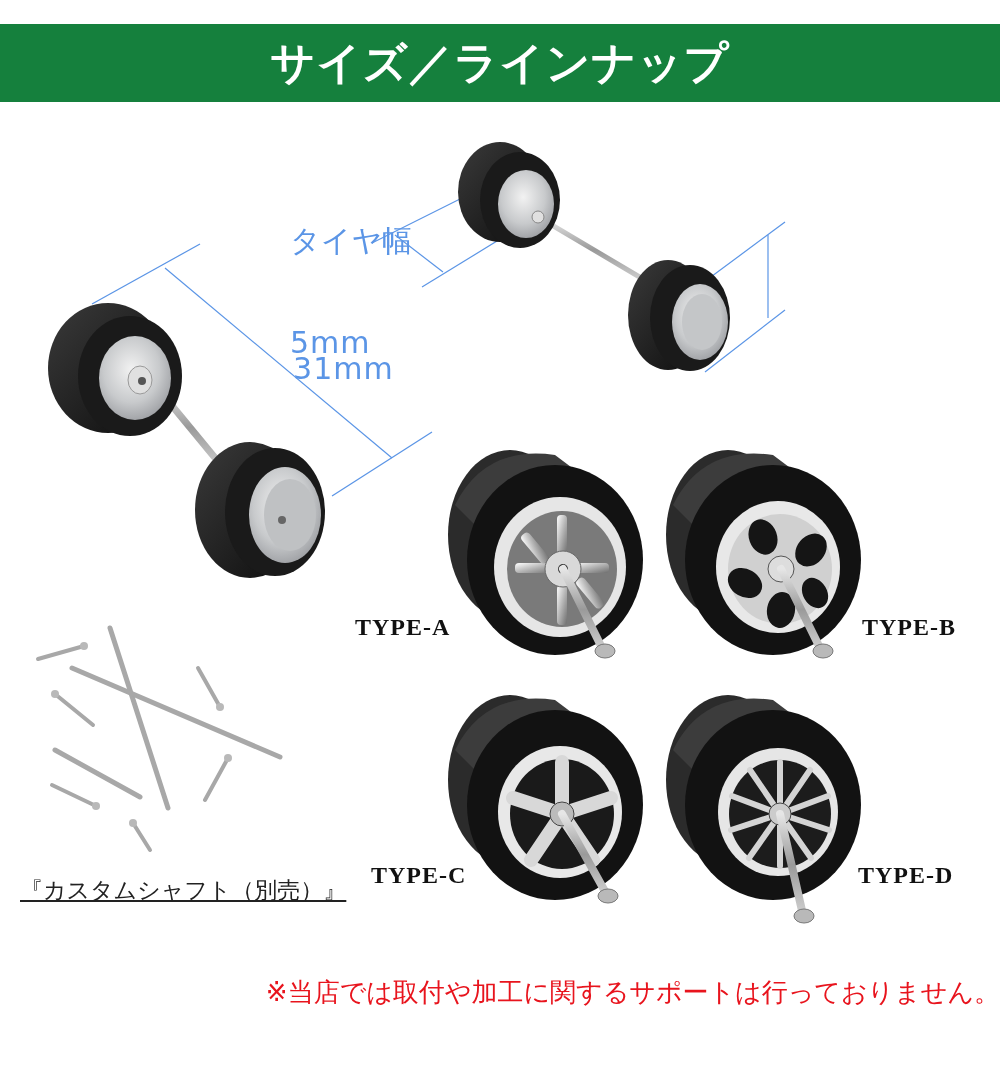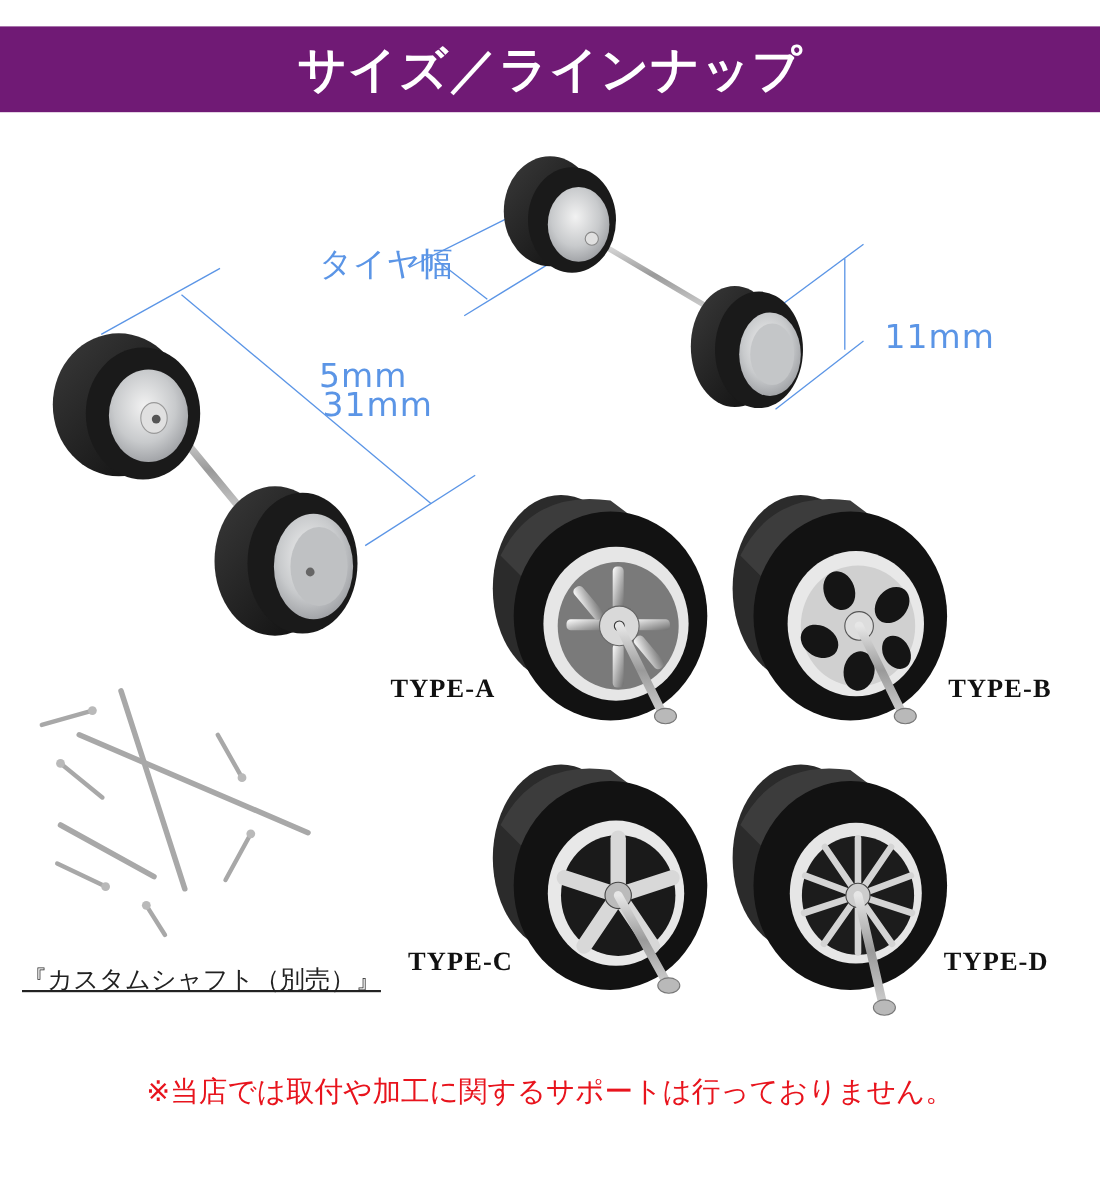--- a/index.html
+++ b/index.html
@@ -1,30 +1,30 @@
 <!DOCTYPE html>
 <html><head>
 <meta charset="utf-8">
 <style>
   html, body { margin: 0; padding: 0; background: #ffffff; }
   body { width: 1000px; height: 1085px; position: relative; overflow: hidden;
          font-family: "DejaVu Sans", "Liberation Sans", sans-serif; }
   .header { position: absolute; left: 0; top: 24px; width: 1000px; height: 78px;
-            background: #701a75; display: flex; align-items: center; justify-content: center; }
+            background: #15803d; display: flex; align-items: center; justify-content: center; }
   .header-title { color: #ffffff; font-size: 44px; font-weight: bold; letter-spacing: 1px;
                   font-family: "DejaVu Sans", sans-serif; }
   .art { position: absolute; left: 0; top: 0; width: 1000px; height: 1085px; }
   .dim-label { position: absolute; color: #5b95e6; font-size: 30px; line-height: 34px;
                font-family: "DejaVu Sans", sans-serif; white-space: pre; }
   .dim-label .num { letter-spacing: 1px; }
   .type-label { position: absolute; font-family: Liberation Serif, serif; font-weight: bold;
                 font-size: 24px; color: #111; letter-spacing: 1px; }
   .shaft-caption { position: absolute; left: 20px; top: 875px; font-size: 23px; color: #222;
                    font-family: "DejaVu Sans", sans-serif; text-decoration: underline; }
-  .notice { position: absolute; left: 0; width: 1000px; top: 975px; text-align: center;
+  .notice { position: absolute; left: 0; width: 1000px; top: 975px; text-align: right;
             color: #e8141d; font-size: 26px; font-family: "DejaVu Sans", sans-serif; }
 </style>
 </head>
 <body>
 
 <div class="header">
   <span class="header-title">サイズ／ラインナップ</span>
 </div>
 
 <svg class="art" viewBox="0 0 1000 1085" xmlns="http://www.w3.org/2000/svg">
@@ -191,21 +191,20 @@
     <circle cx="96" cy="806" r="4"></circle>
     <circle cx="133" cy="823" r="4"></circle>
   </g>
 </svg>
 
 <div class="dim-label" style="left:290px; top:156px;">
   <div>タイヤ幅</div>
   <div class="num">5mm</div>
 </div>
 <div class="dim-label" style="left:804px; top:222px;">
-  <div class="num">11mm</div>
 </div>
 <div class="dim-label" style="left:274px; top:318px;">
   <span class="num">31mm</span>
 </div>
 
 <div class="type-label" style="left:355px; top:614px;">TYPE-A</div>
 <div class="type-label" style="left:862px; top:614px;">TYPE-B</div>
 <div class="type-label" style="left:355px; top:862px;margin-left:16px;">TYPE-C</div>
 <div class="type-label" style="left:858px; top:862px;">TYPE-D</div>
 

